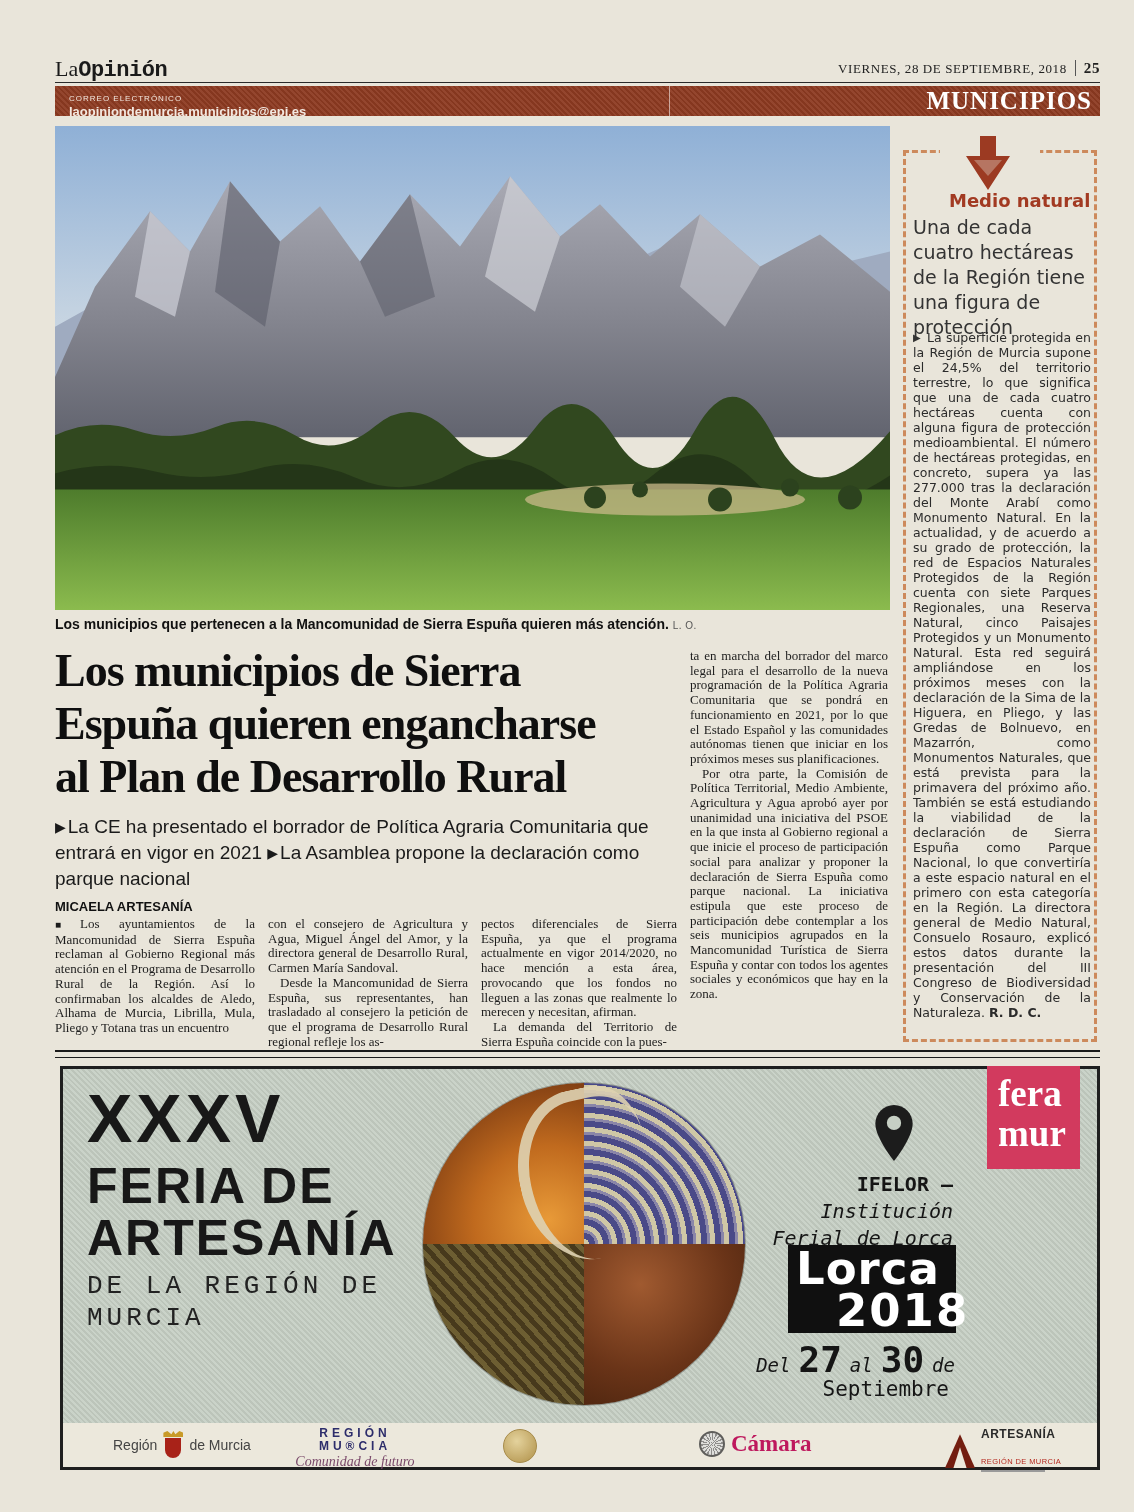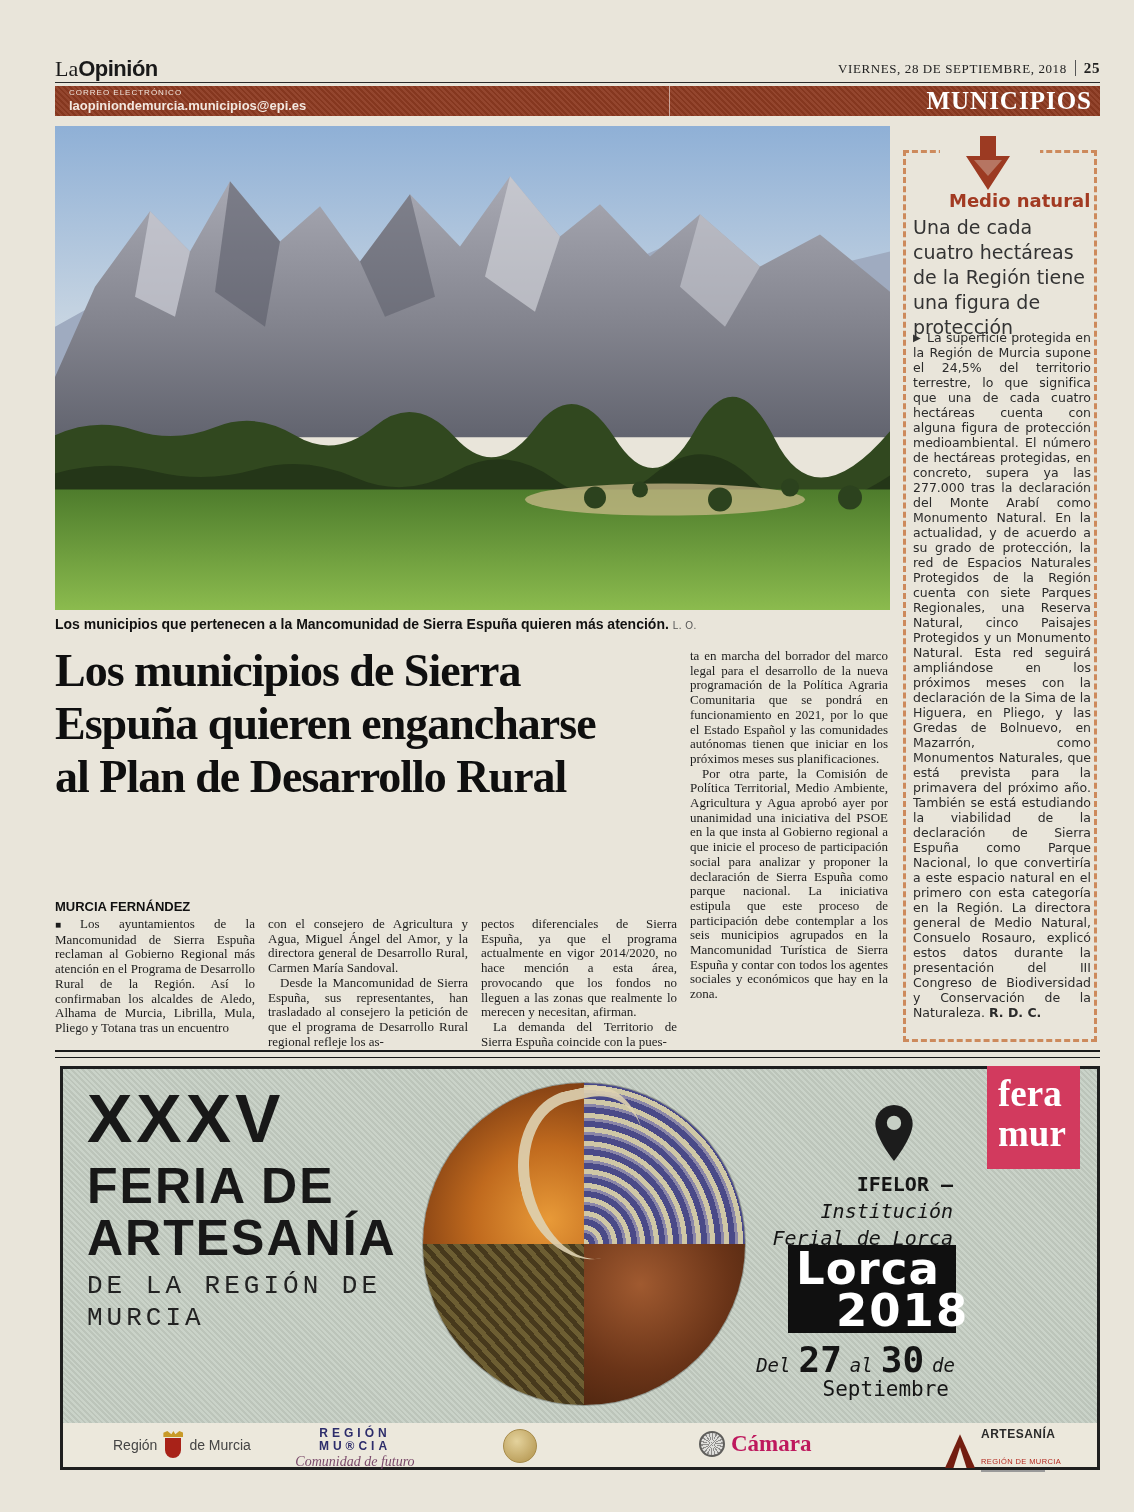--- a/index.html
+++ b/index.html
@@ -3,27 +3,27 @@
 <meta charset="utf-8">
 <style>
   html,body{margin:0;padding:0;background:#d8d4ca;}
   .page{position:relative;width:1134px;height:1512px;background:#e9e5da;overflow:hidden;
         font-family:"Liberation Serif",serif;color:#1a1a1a;}
   .abs{position:absolute;}
 
   
   .masthead{left:55px;top:56px;font-size:22px;}
   .masthead .la{font-family:"Liberation Serif",serif;font-weight:400;}
-  .masthead .opinion{font-family:Liberation Sans, sans-serif;font-weight:700;letter-spacing:-.5px;}
+  .masthead .opinion{font-family:Liberation Mono, monospace;font-weight:700;letter-spacing:-.5px;}
   .dateline{left:600px;top:60px;width:500px;text-align:right;font-size:13px;letter-spacing:.6px;color:#222;}
   .pagenum{border-left:1px solid #555;margin-left:8px;padding-left:8px;font-weight:700;font-size:15px;}
   .head-rule{left:55px;top:82px;width:1045px;border-top:1.5px solid #2a2a2a;}
   .redbar{left:55px;top:86px;width:1045px;height:30px;background:#8d3a21;display:flex;align-items:stretch;
           background-image:repeating-linear-gradient(45deg,rgba(255,255,255,.06) 0 2px,rgba(0,0,0,.06) 2px 4px);}
-  .mailcell{width:600px;padding:2px 0 0 14px;color:#f3e8e0;border-right:1px solid rgba(255,255,255,.55);}
+  .mailcell{width:600px;padding:8px 0 0 14px;color:#f3e8e0;border-right:1px solid rgba(255,255,255,.55);}
   .maillabel{font-family:"Liberation Sans",sans-serif;font-size:8px;letter-spacing:1px;display:block;}
   .mailaddr{font-family:Liberation Sans, sans-serif;font-size:13px;font-weight:700;display:block;margin-top:1px;}
   .section{flex:1;text-align:right;color:#fff;font-weight:700;font-size:25px;line-height:30px;
            letter-spacing:1px;padding-right:8px;font-family:"Liberation Serif",serif;}
 
   
   .photo{left:55px;top:126px;width:835px;height:484px;}
   .photo svg{display:block;width:100%;height:100%;}
   .caption{left:55px;top:616px;width:835px;font-family:"Liberation Sans",sans-serif;font-size:14px;font-weight:700;color:#111;}
   .photocredit{font-weight:400;font-size:10px;color:#555;letter-spacing:.5px;}
@@ -181,22 +181,25 @@
   <div class="abs caption">
     <span>Los municipios que pertenecen a la Mancomunidad de Sierra Espuña quieren más atención.</span>
     <span class="photocredit">L. O.</span>
   </div>
 
   <div class="abs headline">
     <div>Los municipios de Sierra</div>
     <div>Espuña quieren engancharse</div>
     <div>al Plan de Desarrollo Rural</div>
   </div>
-
-  <div class="abs byline">MURCIA FERNÁNDEZ</div>
+  <div class="abs subhead">
+    <span class="tri">▶</span><span>La CE ha presentado el borrador de Política Agraria Comunitaria que entrará en vigor en 2021 </span><span class="tri">▶</span><span>La Asamblea propone la declaración como parque nacional</span>
+  </div>
+
+  <div class="abs byline">MICAELA ARTESANÍA</div>
 
   <div class="abs bodycol col1">
     <p><span class="sqm">■</span><span>Los ayuntamientos de la Mancomunidad de Sierra Espuña reclaman al Gobierno Regional más atención en el Programa de Desarrollo Rural de la Región. Así lo confirmaban los alcaldes de Aledo, Alhama de Murcia, Librilla, Mula, Pliego y Totana tras un encuentro</span></p>
   </div>
   <div class="abs bodycol col2">
     <p>con el consejero de Agricultura y Agua, Miguel Ángel del Amor, y la directora general de Desarrollo Rural, Carmen María Sandoval.</p>
     <p class="ind">Desde la Mancomunidad de Sierra Espuña, sus representantes, han trasladado al consejero la petición de que el programa de Desarrollo Rural regional refleje los as-</p>
   </div>
   <div class="abs bodycol col3">
     <p>pectos diferenciales de Sierra Espuña, ya que el programa actualmente en vigor 2014/2020, no hace mención a esta área, provocando que los fondos no lleguen a las zonas que realmente lo merecen y necesitan, afirman.</p>

